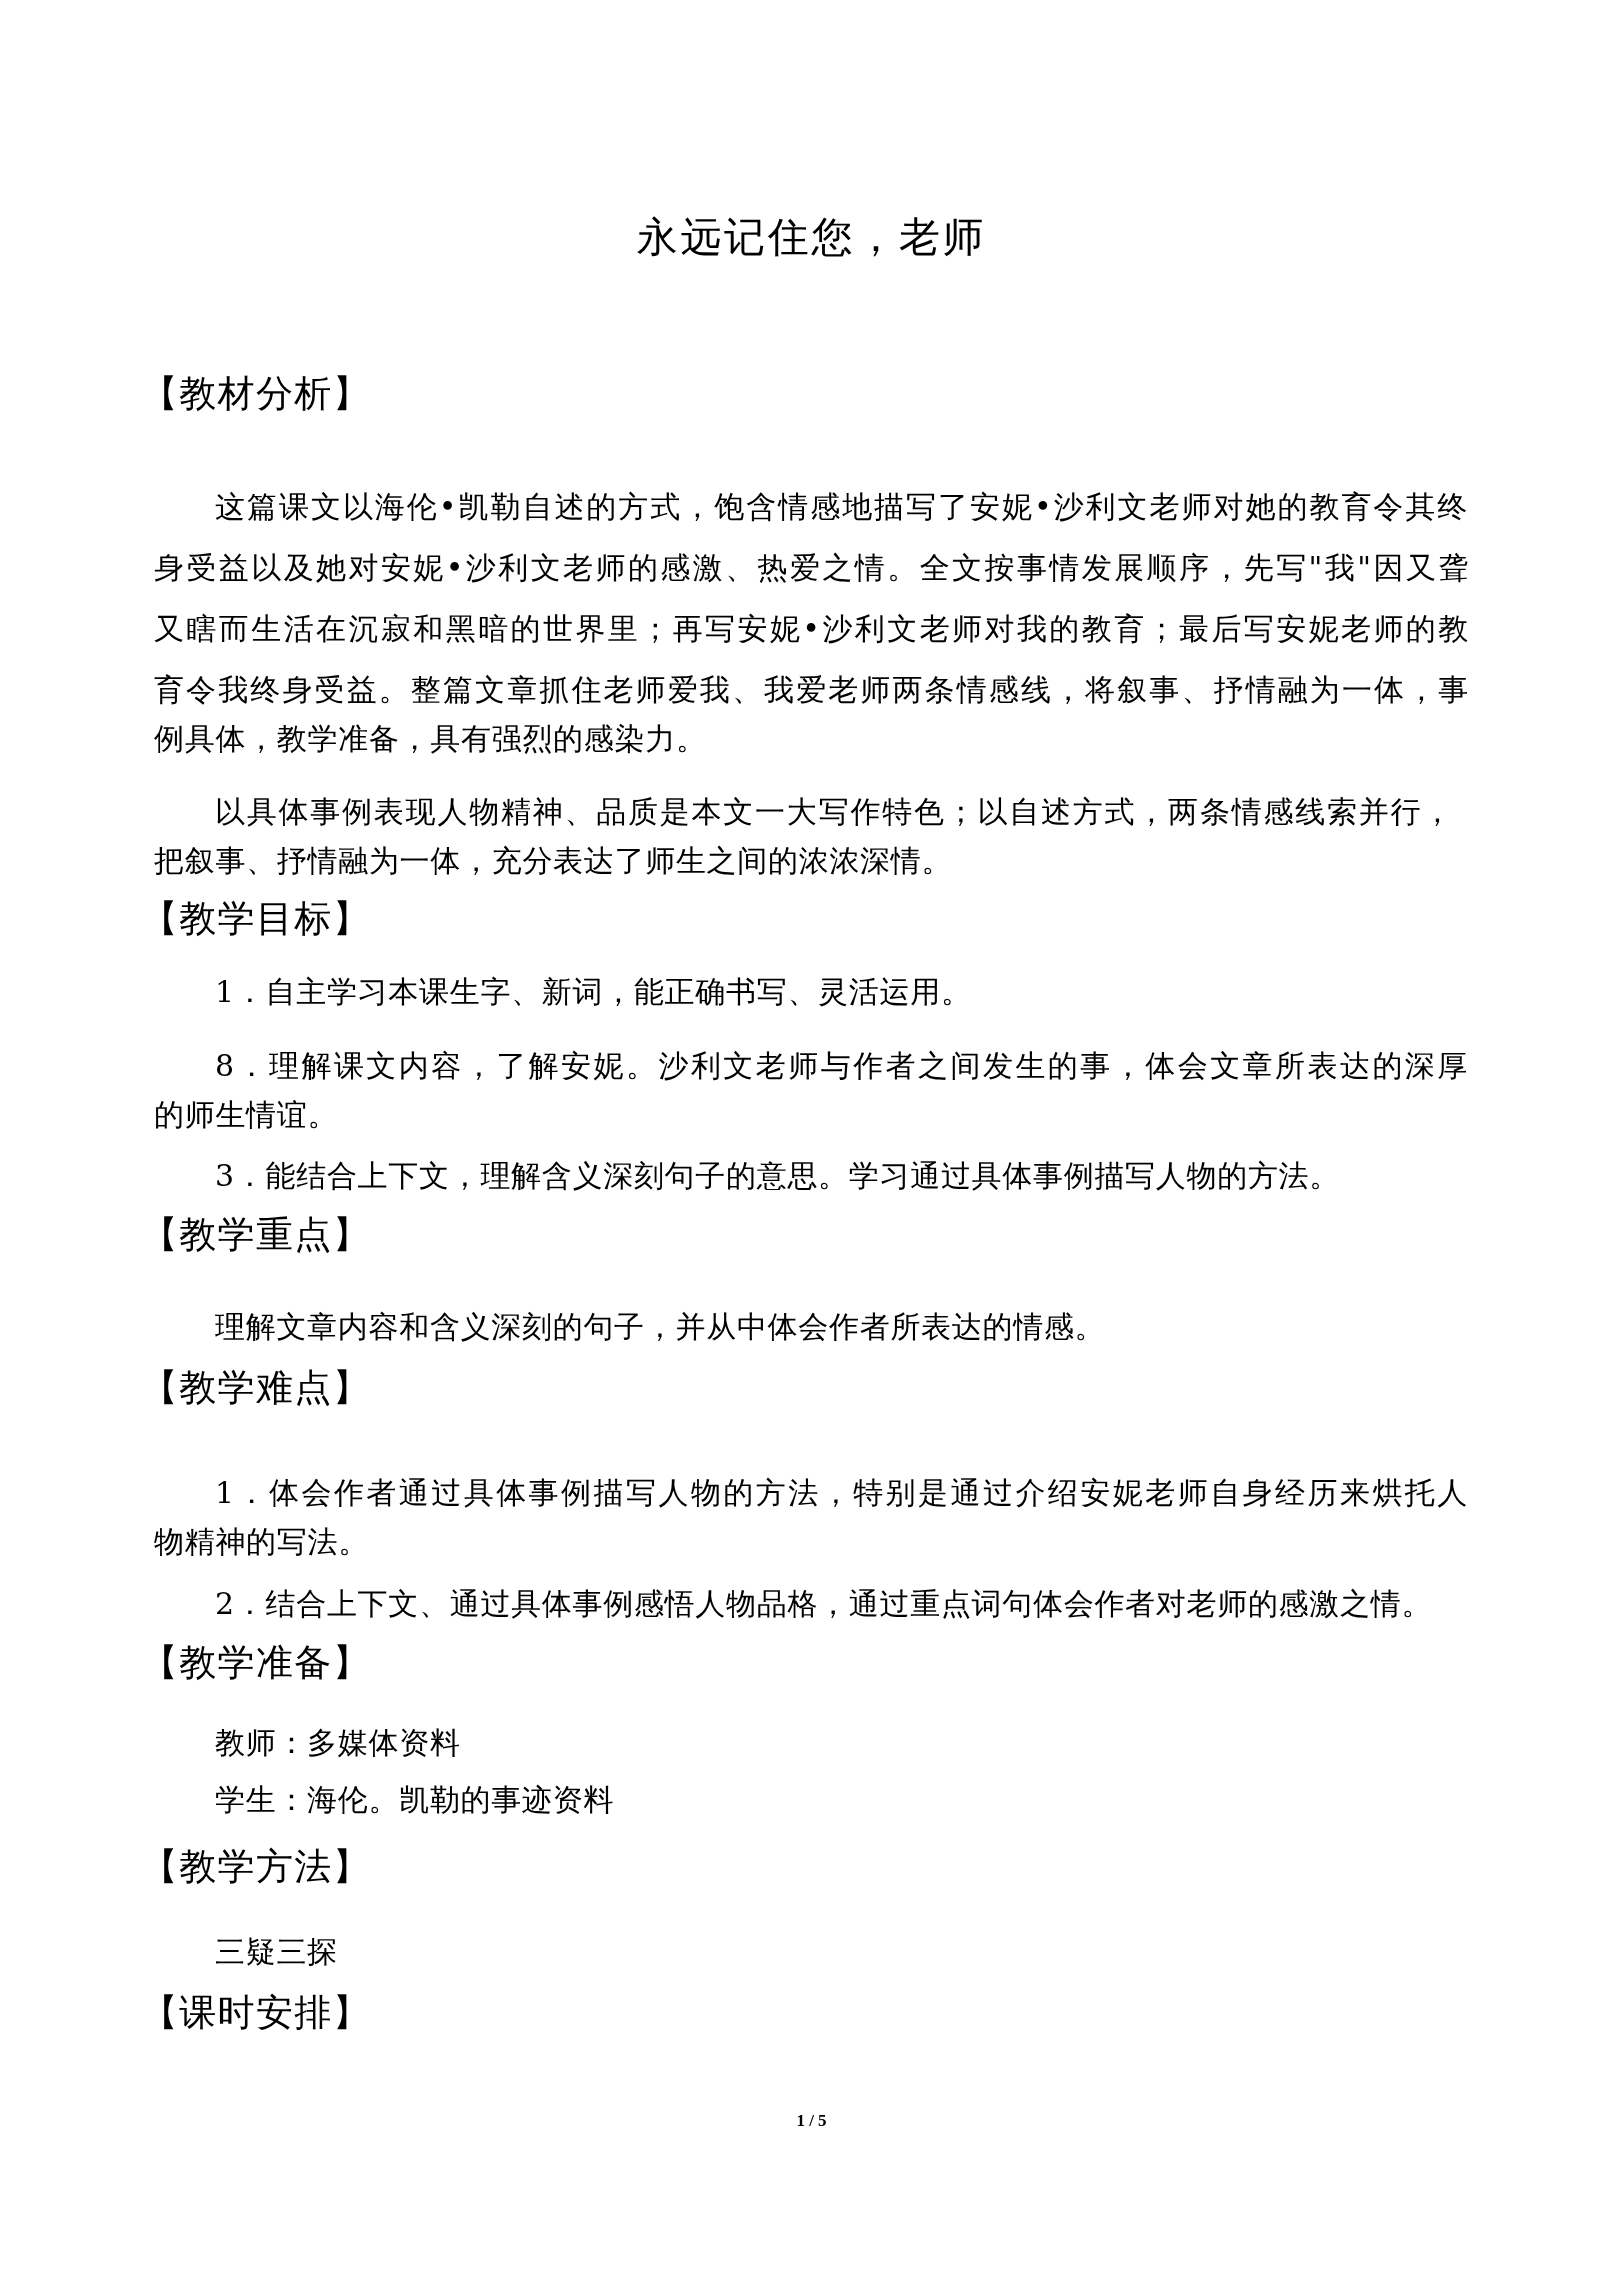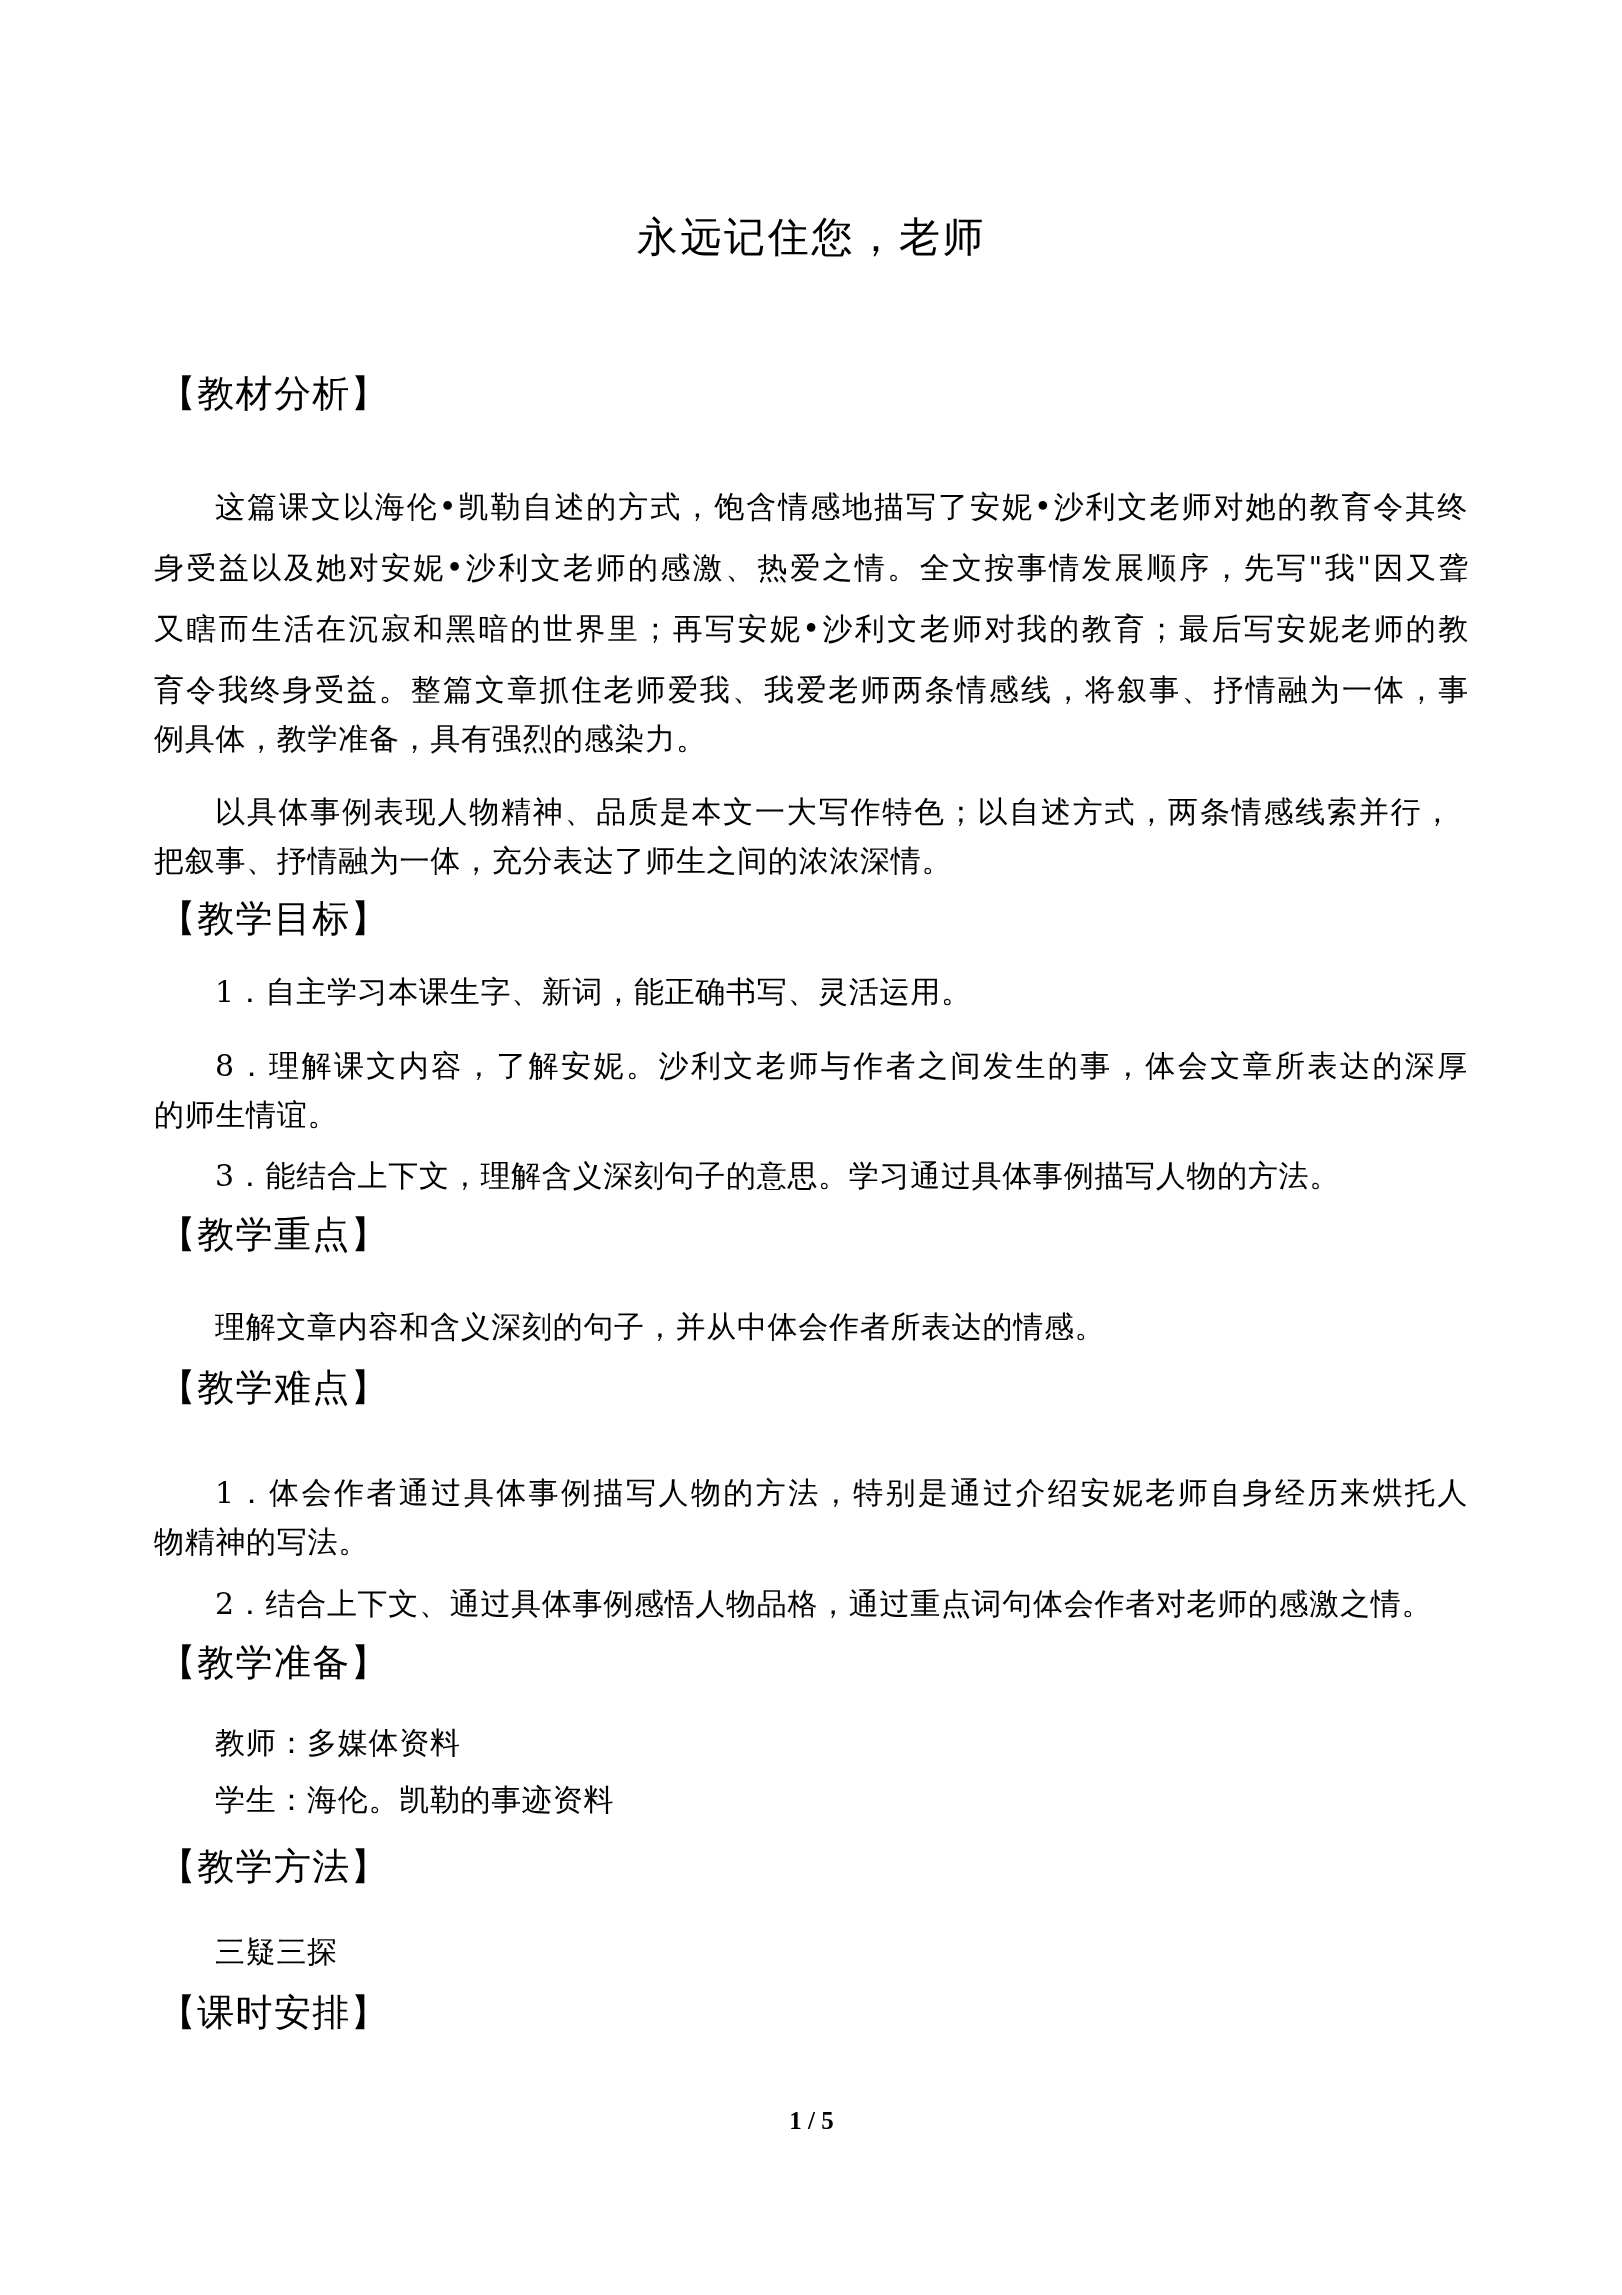--- a/index.html
+++ b/index.html
@@ -1,27 +1,27 @@
 <!DOCTYPE html>
 <html style="font-size:10.6px"><head>
 <meta charset="utf-8">
 <style>
   html, body { margin: 0; padding: 0; background: #ffffff; }
   body { width: 1623px; height: 2295px; position: relative; overflow: hidden;
          font-family: "DejaVu Serif", "Liberation Serif", serif; color: #000; }
   .page { position: absolute; left: 0; top: 0; width: 1522px; height: 2295px; background: #fff; }
   .title { position: absolute; top: 211px; left: 0; width: 1623px; text-align: center;
            font-size: 41px; line-height: 53px; letter-spacing: 2.7px; }
-  .h { position: absolute; left: 159px; font-size: 37px; line-height: 46px; letter-spacing: 1.3px; text-align: center; }
+  .h { position: absolute; left: 141px; font-size: 37px; line-height: 46px; letter-spacing: 1.3px; text-align: center; }
   .ln { position: absolute; left: 154px; width: 1315px; font-size: 30px; line-height: 40px;
         white-space: nowrap; letter-spacing: 0.7px; }
   .ln.ind { left: 215px; width: 1253px; }
   .ln.just { text-align: justify; text-align-last: justify; margin-top: 12px; }
   .footer { position: absolute; top: 2108px; left: 0; width: 1623px; text-align: center;
-            font-family: "Liberation Serif", serif; font-weight: bold; font-size: 25px; line-height: 26.5px; }
+            font-family: "Liberation Serif", serif; font-weight: bold; font-size: 17px; line-height: 26.5px; }
 </style>
 </head>
 <body>
 
 <div class="page">
 
   <div class="title" style="top:211px">永远记住您，老师</div>
 
   <div class="h" style="top:371px">【教材分析】</div>
   <div class="ln ind just" style="top:475px">这篇课文以海伦•凯勒自述的方式，饱含情感地描写了安妮•沙利文老师对她的教育令其终</div>

